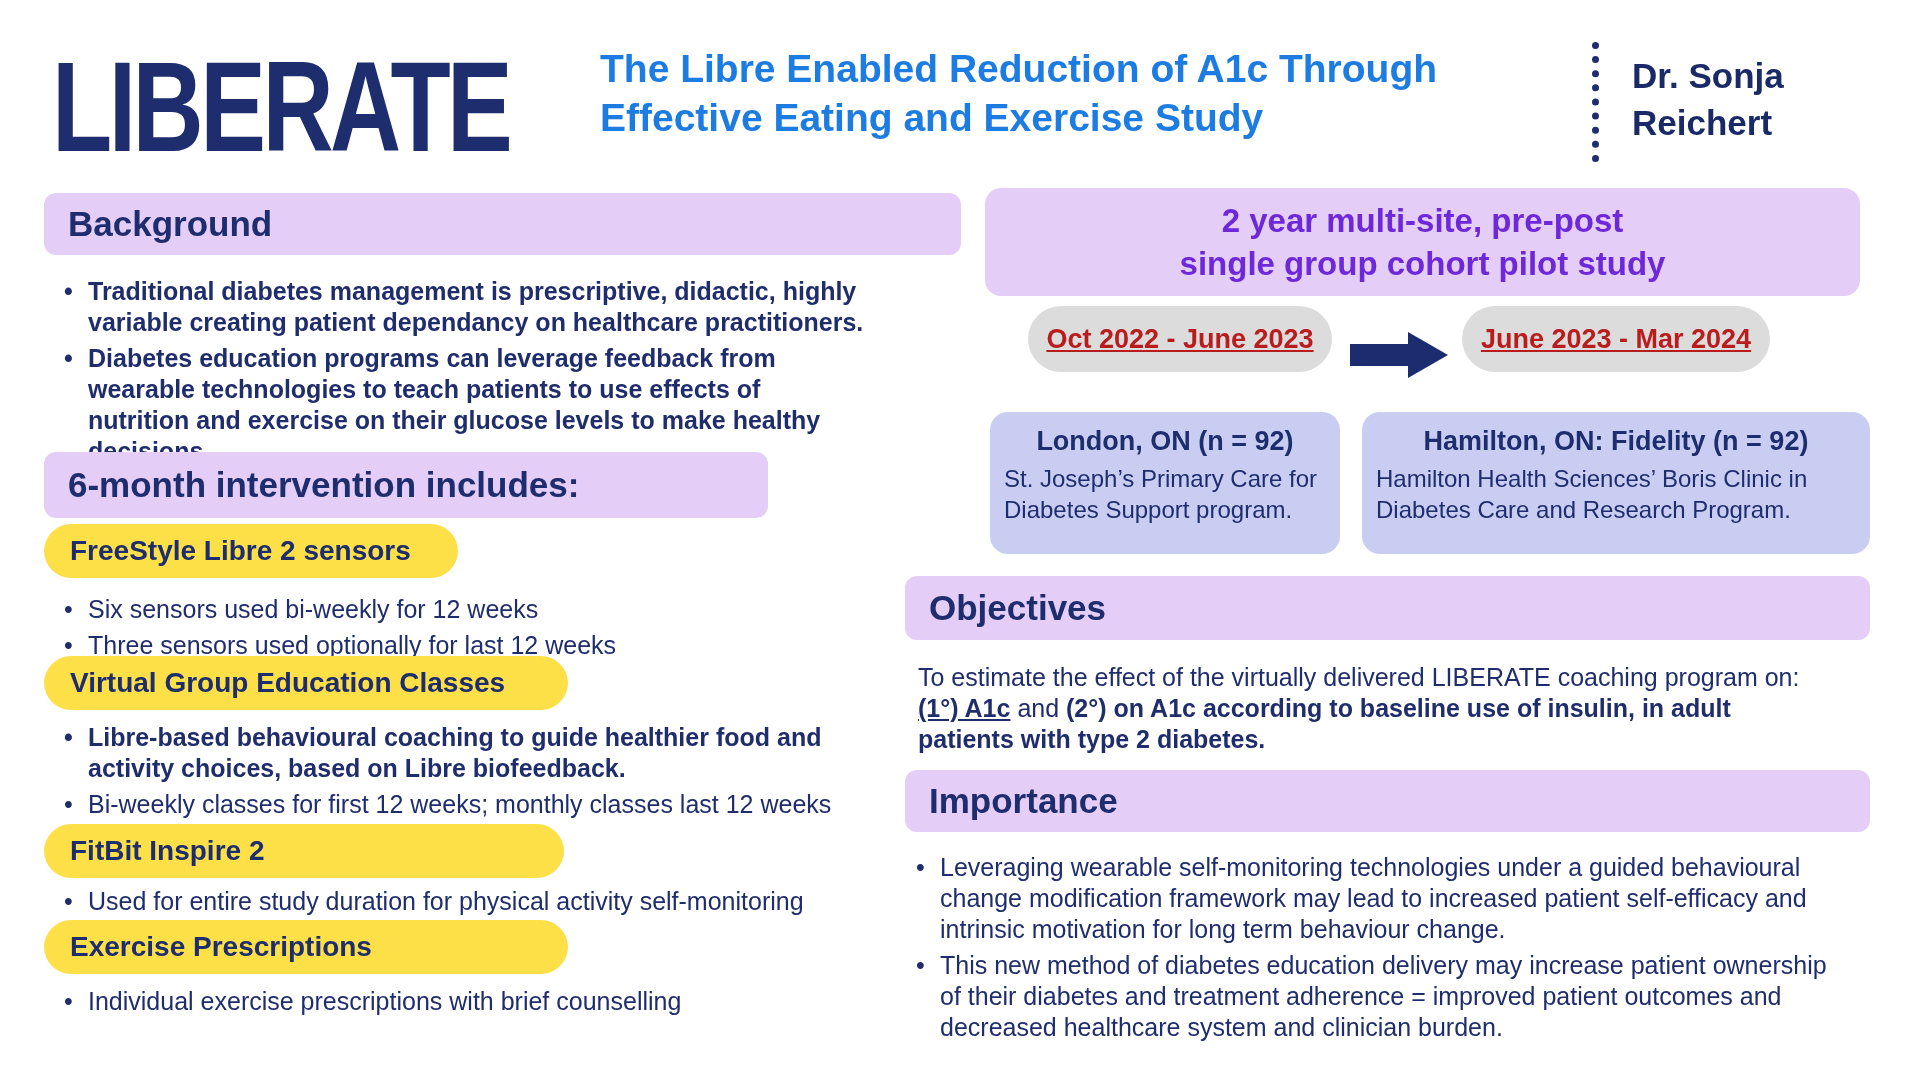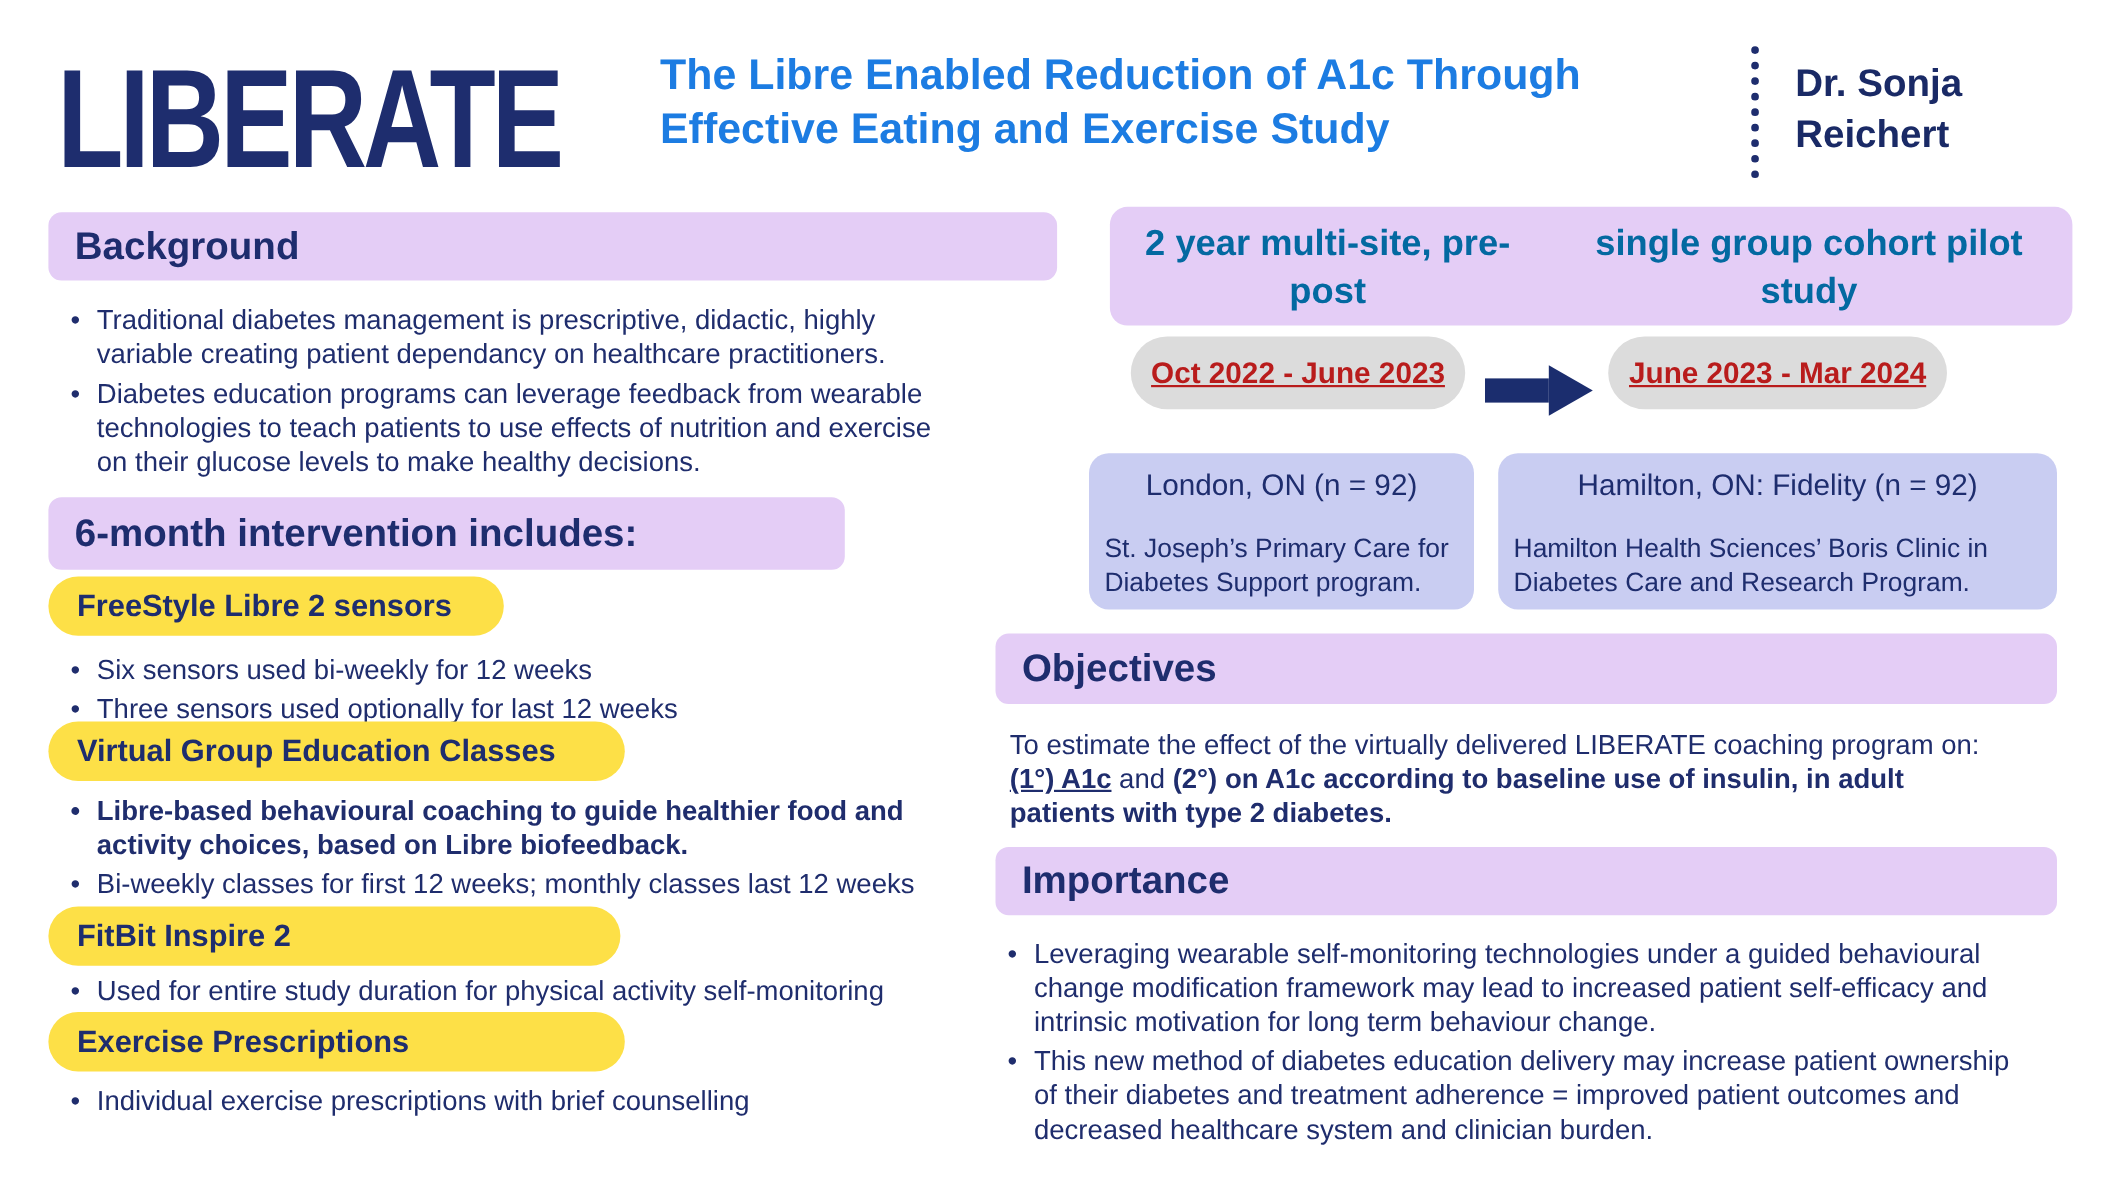--- a/index.html
+++ b/index.html
@@ -43,49 +43,49 @@
     font-weight:700; color:#1e2d6e; font-size:28px; height:54px;
   }
   .pill-freestyle { left:44px; top:524px; width:414px; }
   .pill-virtual   { left:44px; top:656px; width:524px; }
   .pill-fitbit    { left:44px; top:824px; width:520px; }
   .pill-exercise  { left:44px; top:920px; width:524px; }
   
   .blist { position:absolute; color:#1f2d6d; font-size:25px; line-height:31px; list-style:none; }
   .blist li { position:relative; padding-left:32px; margin-bottom:5px; }
   .blist li::before { content:"\2022"; position:absolute; left:8px; top:0; }
-  .list-background { left:56px;  top:276px; width:812px; }
+  .list-background { left:56px;  top:276px; width:812px;font-weight:bold; }
   .list-freestyle  { left:56px;  top:594px; width:800px; }
   .list-virtual    { left:56px;  top:722px; width:816px; }
   .list-fitbit     { left:56px;  top:886px; width:830px; }
   .list-exercise   { left:56px;  top:986px; width:830px; }
   .list-importance { left:908px; top:852px; width:945px; }
   .bold { font-weight:700; }
   
   .design-box {
     position:absolute; left:985px; top:188px; width:875px; height:108px;
     background:#e4cdf6; border-radius:16px;
-    display:flex; flex-direction:row; align-items:center; justify-content:center;
-    font-size:33px; font-weight:700; color:#0369a1; line-height:43px; text-align:center;margin-left:24px;
+    display:flex; flex-direction:column; align-items:center; justify-content:center;
+    font-size:33px; font-weight:700; color:#6d28d9; line-height:43px; text-align:center;
   }
   .date-pill {
     position:absolute; top:306px; height:66px; background:#dcdcdc; border-radius:33px;
     display:flex; align-items:center; justify-content:center;
     font-size:27px; font-weight:700; color:#b91c1c; white-space:nowrap;text-decoration:underline;
   }
   .date-pill-1 { left:1028px; width:304px; }
   .date-pill-2 { left:1462px; width:308px; }
   .arrow { position:absolute; left:1350px; top:330px; }
   .site-box {
     position:absolute; top:412px; height:142px; background:#c9cdf2; border-radius:18px;
     color:#1e2d6e; padding-top:14px;
   }
   .site-box-1 { left:990px;  width:350px; }
   .site-box-2 { left:1362px; width:508px; }
-  .site-head { text-align:center; font-weight:400; font-size:27px; margin-bottom:26px; }
+  .site-head { text-align:center; font-weight:700; font-size:27px; margin-bottom:6px; }
   .site-body { font-size:24px; line-height:31px; padding:0 14px; }
   .objectives-text {
     position:absolute; left:918px; top:662px; width:885px;
     font-size:25px; line-height:31px; color:#1f2d6d;
   }
   .u { text-decoration:underline; }
 </style>
 </head>
 <body>
 

